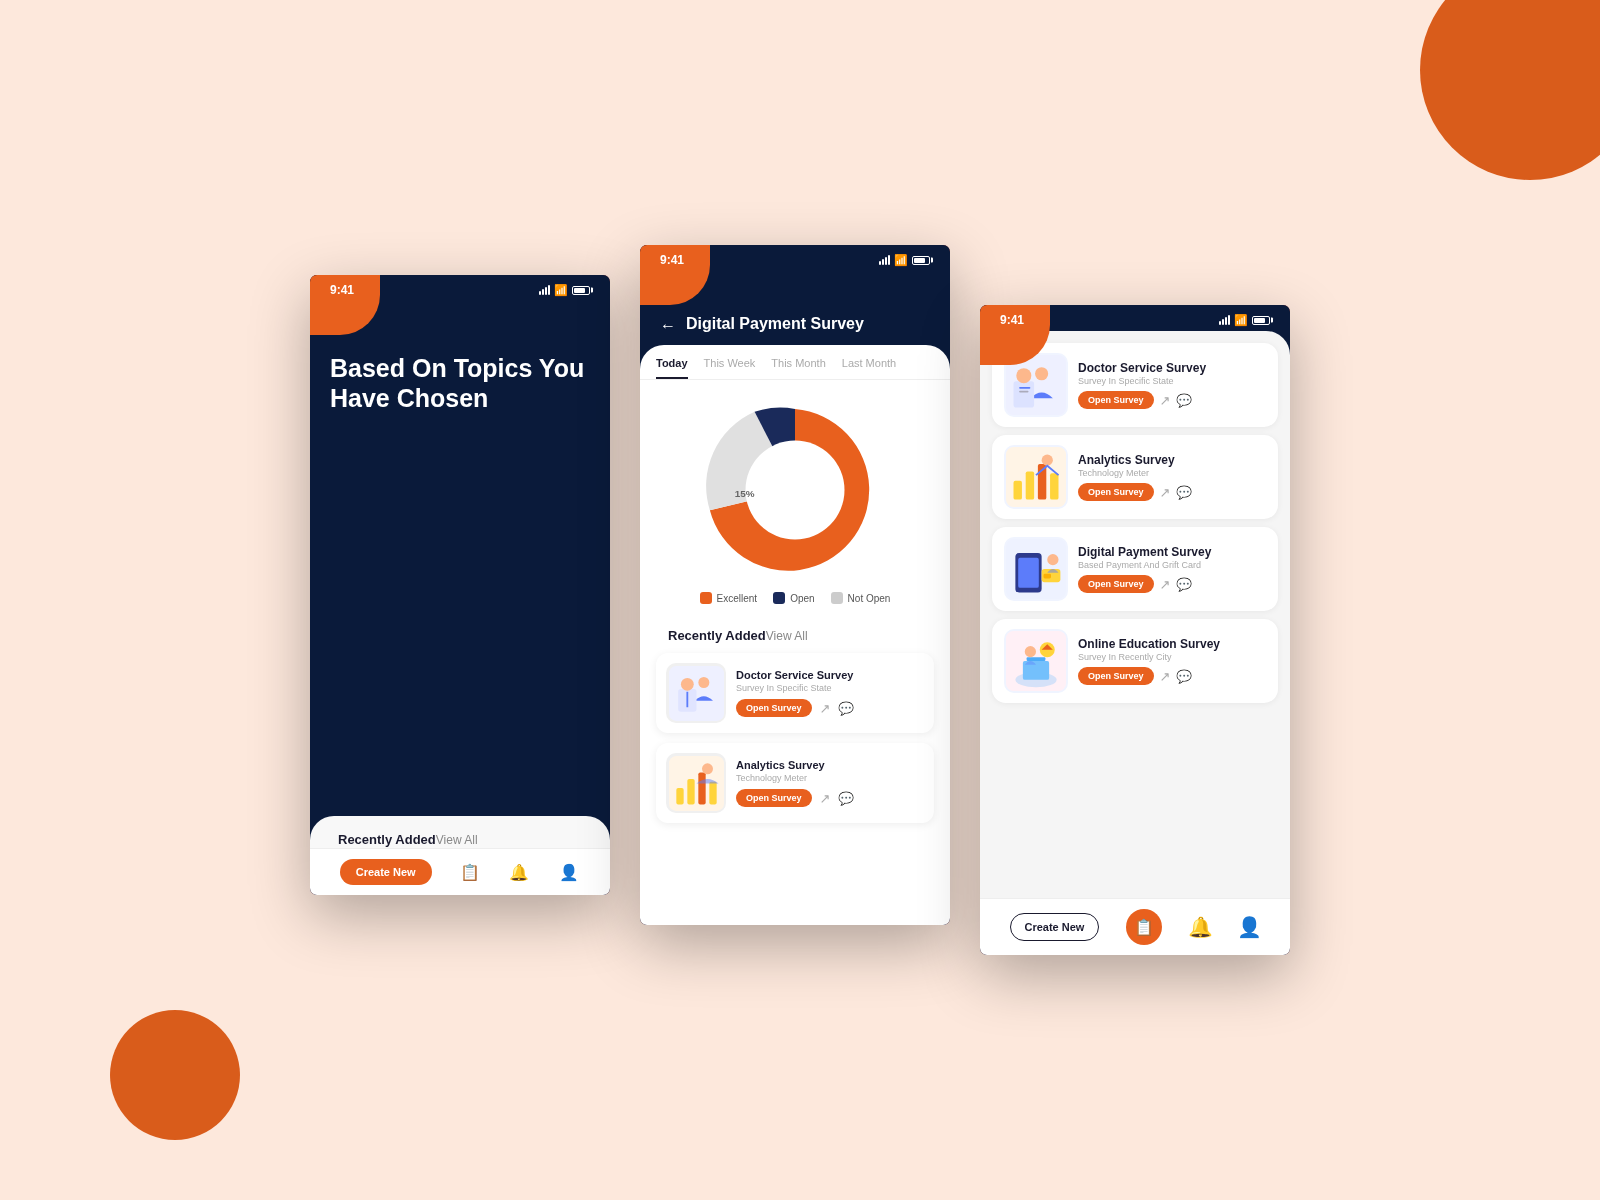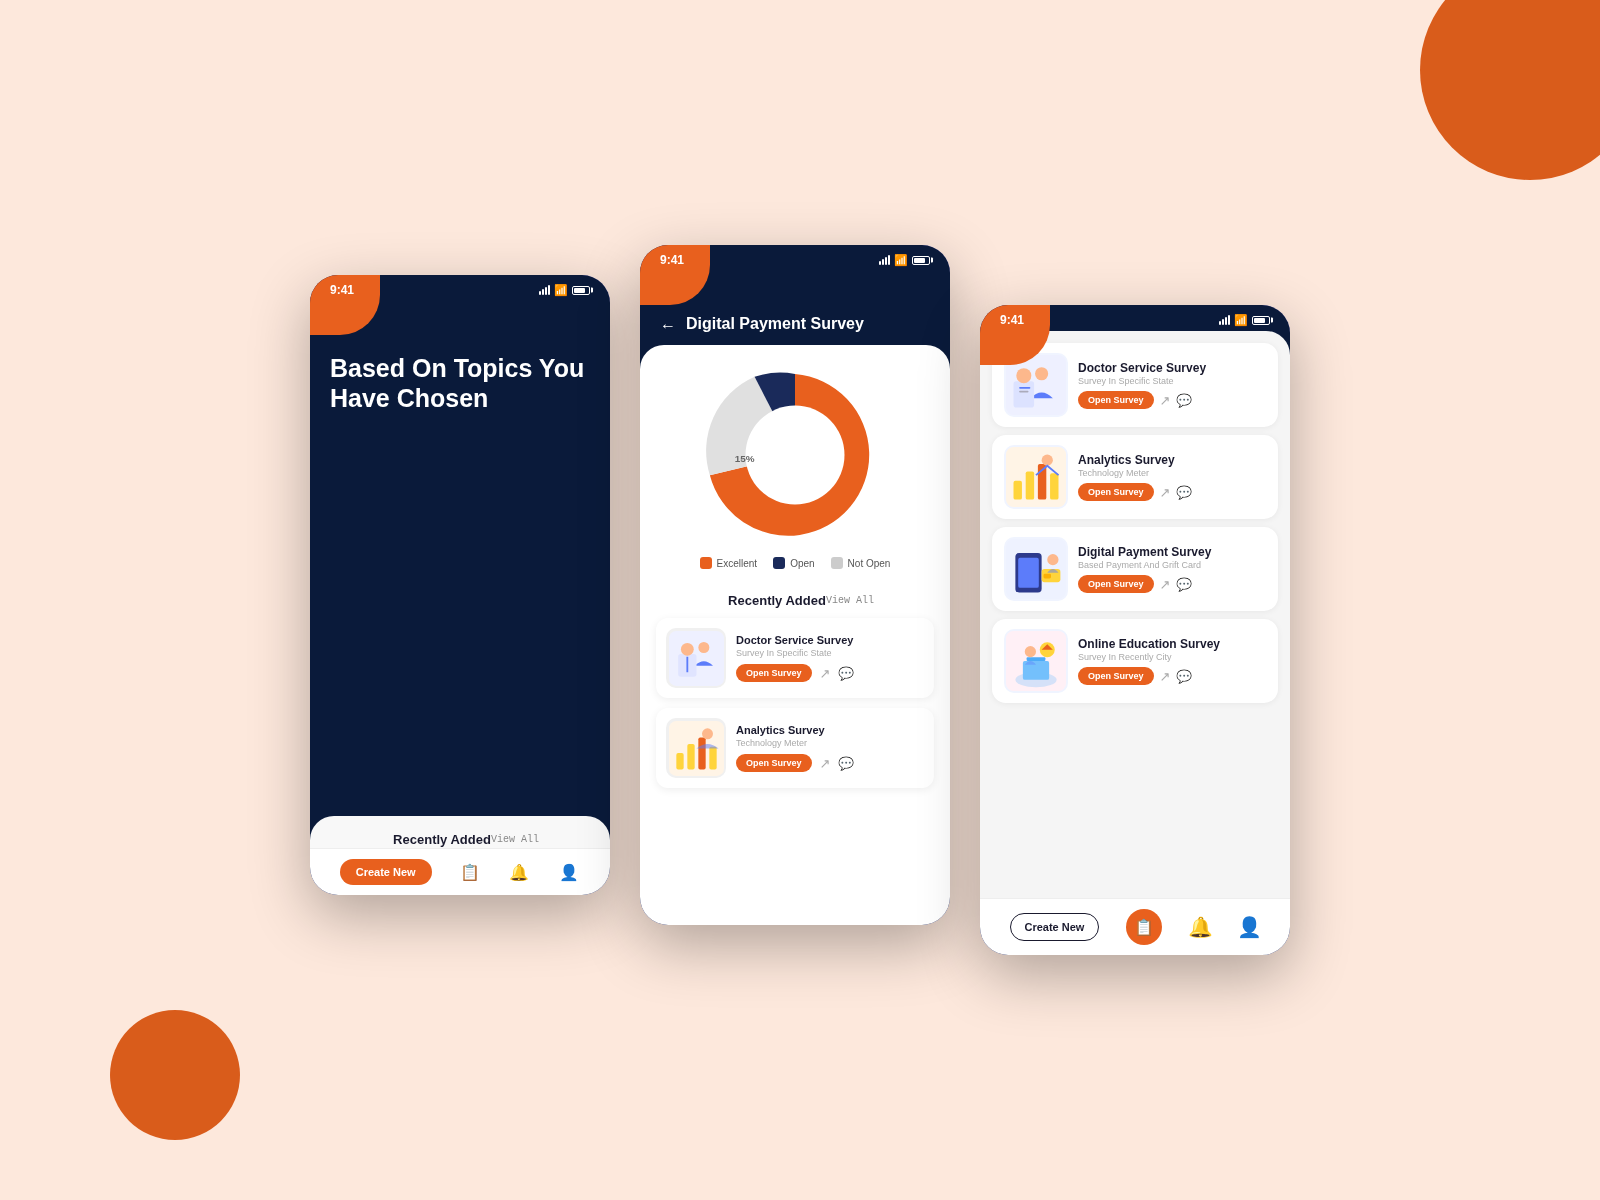--- a/index.html
+++ b/index.html
@@ -39,22 +39,22 @@
     .phones-container {
       display: flex;
       align-items: flex-end;
       gap: 30px;
       position: relative;
       z-index: 1;
     }
 
     
     .phone {
-      background: #c4b5fd;
-      border-radius: 28px;
+      background: #7f1d1d;
+      border-radius: 7px;
       position: relative;
       box-shadow: 0 20px 60px rgba(0,0,0,0.3);
       overflow: hidden;
     }
     .phone-left {
       width: 300px;
       height: 620px;
       margin-bottom: 60px;
     }
     .phone-center {
@@ -117,27 +117,27 @@
       background: #f8f8f8;
       border-radius: 24px 24px 0 0;
       flex: 1;
       padding: 16px;
       overflow: hidden;
       display: flex;
       flex-direction: column;
     }
     .section-header {
       display: flex;
-      justify-content: center;
+      justify-content: flex-start;
       align-items: center;
       margin-bottom: 10px;
       padding-left: 12px;
     }
     .section-title { font-size: 13px; font-weight: 700; color: #1a1a2e; }
-    .view-all { font-size: 10px; color: #888; font-family: Liberation Mono, monospace; }
+    .view-all { font-size: 12px; color: #888; }
 
     
     .survey-cards-row {
       display: flex;
       gap: 10px;
       overflow: hidden;
       flex: 1;
     }
 
     .open-survey-btn {
@@ -438,20 +438,26 @@
         </div>
       </div>
 
       <div style="padding: 44px 20px 12px; color:white; display:flex; align-items:center; gap:10px;">
         <span class="back-arrow">←</span>
         <h2 style="font-size:16px;font-weight:800;">Digital Payment Survey</h2>
       </div>
 
       <div class="phone-content">
 
+        <div class="tab-bar">
+          <span class="tab-item active">Today</span>
+          <span class="tab-item">This Week</span>
+          <span class="tab-item">This Month</span>
+          <span class="tab-item">Last Month</span>
+        </div>
 
         <div class="chart-area">
           <div class="pie-chart-wrap">
             
             <svg viewBox="0 0 200 200" width="180" height="180">
 
               <path d="M100,100 L100,10 A90,90 0 1,1 5.4,122.5 Z" fill="#e8601e"></path>
 
               <path d="M100,100 L5.4,122.5 A90,90 0 0,1 55.1,13.1 Z" fill="#e0e0e0"></path>
 

